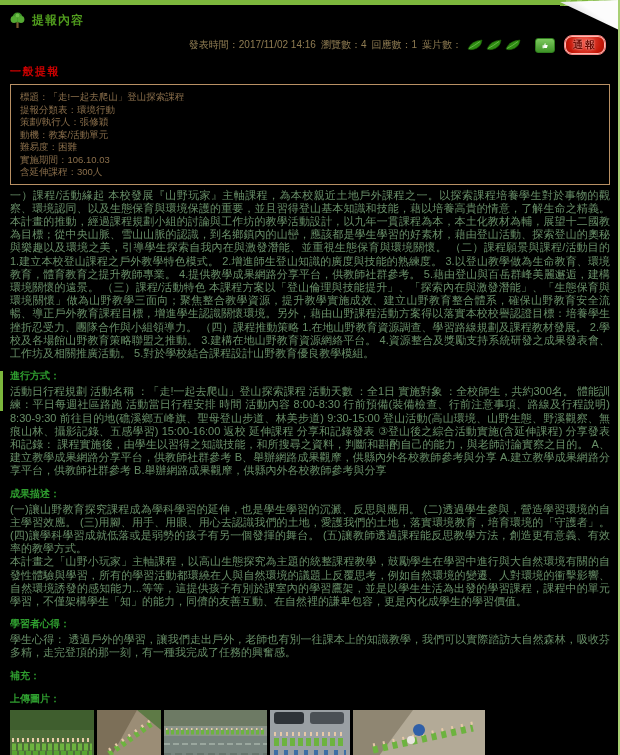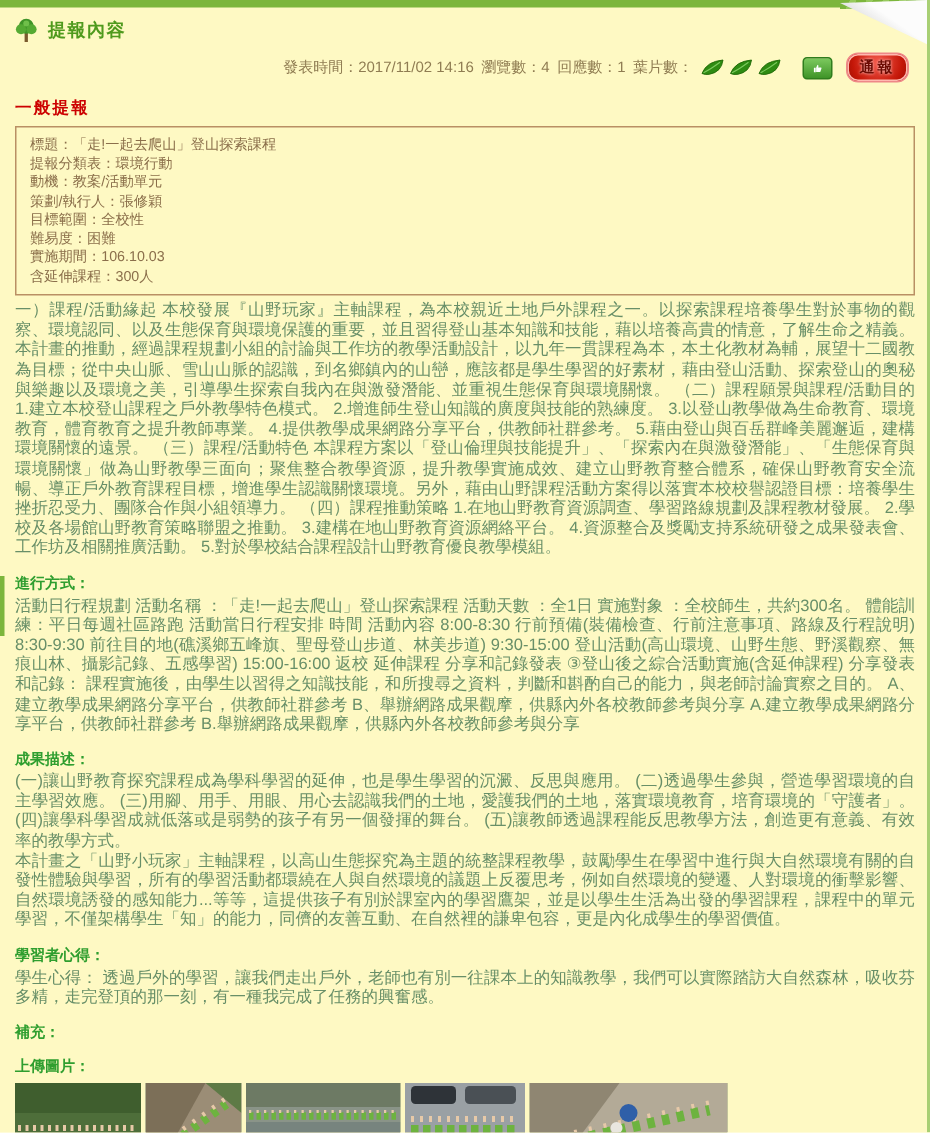--- a/index.html
+++ b/index.html
@@ -1,17 +1,17 @@
 <!DOCTYPE html>
 <html><head>
 <meta charset="utf-8">
 <style>
   html,body{margin:0;padding:0;}
   body{font-family:"Liberation Sans","DejaVu Sans",sans-serif;background:#fff;}
-  .page{position:relative;width:620px;height:755px;background:#fef9c3;overflow:hidden;}
+  .page{position:relative;width:620px;height:755px;background:#000000;overflow:hidden;}
   .topbar{height:5px;background:#7cb63c;}
   .right-border{position:absolute;top:0;right:0;width:2px;height:100%;background:#a8cf74;}
   
   .curl{position:absolute;top:0;right:2px;width:58px;height:32px;
         background:linear-gradient(215deg,#fcfcfc 40%,#e2e2e2 60%,#b9b9b9 72%,#f6f6f6 78%);
         clip-path:polygon(0 6%,100% 0,100% 92%);
         filter:drop-shadow(-1px 2px 2px rgba(0,0,0,.25));}
   .curl-leaf{position:absolute;top:0;right:2px;width:58px;height:6px;
         background:repeating-linear-gradient(115deg,#7cb63c 0 6px,#97c95d 6px 10px);}
   .header{display:flex;align-items:center;gap:7px;padding:7px 10px 0 10px;}
@@ -87,23 +87,22 @@
       </svg>
     </button>
     <button class="btn report-btn">通報</button>
   </div>
 
   <div class="alert-heading">一般提報</div>
 
   <div class="info-box">
     <div class="info-row"><span>標題：</span><span>「走!一起去爬山」登山探索課程</span></div>
     <div class="info-row"><span>提報分類表：</span><span>環境行動</span></div>
+    <div class="info-row"><span>策劃/執行人：</span><span>張修穎</span></div>
     <div class="info-row"><span>動機：</span><span>教案/活動單元</span></div>
-    <div class="info-row"><span>策劃/執行人：</span><span>張修穎</span></div>
-    <div class="info-row"><span>目標範圍：</span><span>全校性</span></div>
     <div class="info-row"><span>難易度：</span><span>困難</span></div>
     <div class="info-row"><span>實施期間：</span><span>106.10.03</span></div>
     <div class="info-row"><span>含延伸課程：</span><span>300人</span></div>
   </div>
 
   <div class="content">
     <div class="section">
       <div class="sec-text">一）課程/活動緣起 本校發展『山野玩家』主軸課程，為本校親近土地戶外課程之一。以探索課程培養學生對於事物的觀察、環境認同、以及生態保育與環境保護的重要，並且習得登山基本知識和技能，藉以培養高貴的情意，了解生命之精義。 本計畫的推動，經過課程規劃小組的討論與工作坊的教學活動設計，以九年一貫課程為本，本土化教材為輔，展望十二國教為目標；從中央山脈、雪山山脈的認識，到名鄉鎮內的山巒，應該都是學生學習的好素材，藉由登山活動、探索登山的奧秘與樂趣以及環境之美，引導學生探索自我內在與激發潛能、並重視生態保育與環境關懷。 （二）課程願景與課程/活動目的 1.建立本校登山課程之戶外教學特色模式。 2.增進師生登山知識的廣度與技能的熟練度。 3.以登山教學做為生命教育、環境教育，體育教育之提升教師專業。 4.提供教學成果網路分享平台，供教師社群參考。 5.藉由登山與百岳群峰美麗邂逅，建構環境關懷的遠景。 （三）課程/活動特色 本課程方案以「登山倫理與技能提升」、「探索內在與激發潛能」、「生態保育與環境關懷」做為山野教學三面向；聚焦整合教學資源，提升教學實施成效、建立山野教育整合體系，確保山野教育安全流暢、導正戶外教育課程目標，增進學生認識關懷環境。另外，藉由山野課程活動方案得以落實本校校譽認證目標：培養學生挫折忍受力、團隊合作與小組領導力。 （四）課程推動策略 1.在地山野教育資源調查、學習路線規劃及課程教材發展。 2.學校及各場館山野教育策略聯盟之推動。 3.建構在地山野教育資源網絡平台。 4.資源整合及獎勵支持系統研發之成果發表會、工作坊及相關推廣活動。 5.對於學校結合課程設計山野教育優良教學模組。</div>
     </div>
     <div class="section exec">

